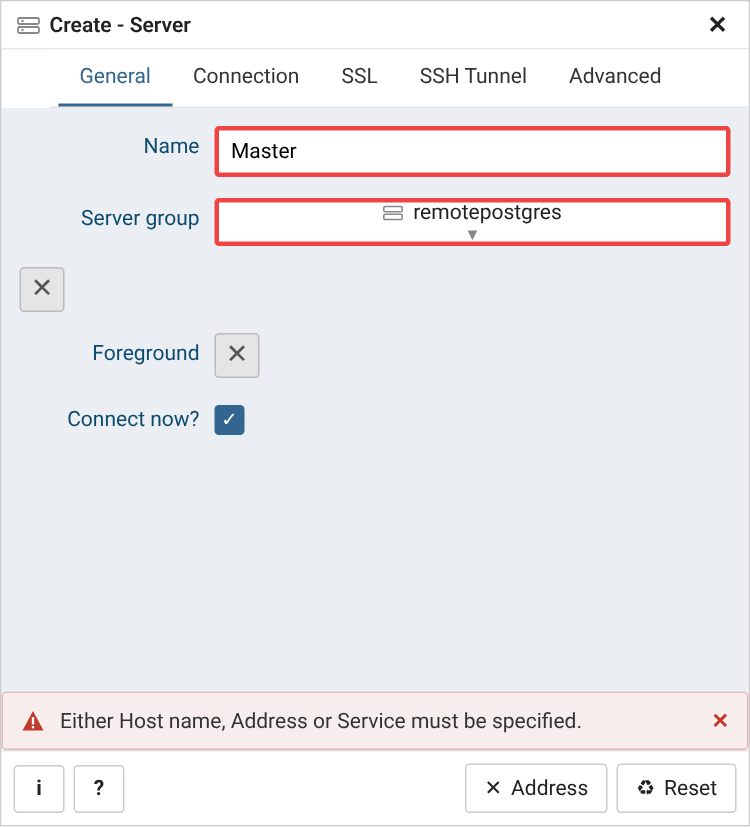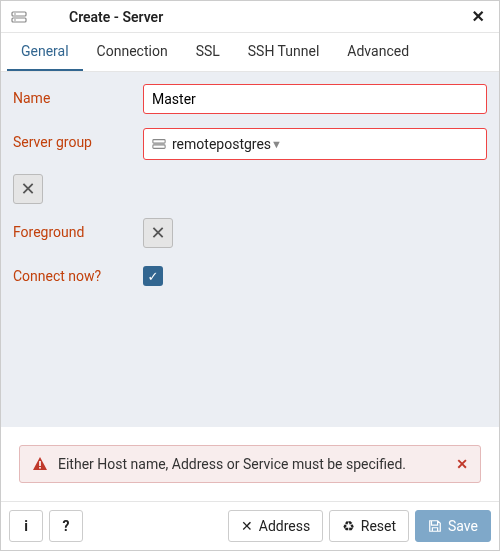--- a/index.html
+++ b/index.html
@@ -23,29 +23,30 @@
     align-items: center;
     padding: 6px 10px;
     border-bottom: 1px solid #e5e5e5;
     font-weight: 600;
     background: #fff;
   }
   .titlebar .title-icon {
     width: 16px; height: 16px; margin-right: 6px;
     display: inline-flex; align-items: center; justify-content: center;
   }
-  .titlebar .title { flex: 1; margin-left: 36px; }
+  .titlebar .title { flex: 1; }
   .titlebar .close {
     cursor: pointer; padding: 0 4px; font-weight: 700; font-size: 16px;
   }
   .tabs {
     display: flex;
     border-bottom: 1px solid #e5e5e5;
     background: #fff;
     padding: 0 6px;
+    margin-left: 32px;
   }
   .tab {
     padding: 10px 14px;
     cursor: pointer;
     color: #333;
     border-bottom: 2px solid transparent;
   }
   .tab.active {
     color: #326690;
     border-bottom: 2px solid #326690;
@@ -60,34 +61,35 @@
     overflow: auto;
   }
   .row {
     display: flex;
     align-items: flex-start;
     gap: 10px;
   }
   .row > .label {
     width: 120px;
     padding-top: 6px;
-    color: #c2410c;
+    color: #0c4a6e;
+    text-align: right;
   }
   .row > .control { flex: 1; }
   .text-input, .select, .textarea {
     width: 100%;
-    border: 1px solid #ef4444;
+    border: 3px solid #ef4444;
     border-radius: 3px;
     background: #fff;
     padding: 6px 8px;
     font: inherit;
   }
   .select {
-    display: flex; align-items: center; justify-content: flex-start;
-    height: 32px; cursor: pointer;
+    display: flex; align-items: center; justify-content: center;
+    height: 32px; cursor: pointer; flex-direction: column;
   }
   .select .sel-left { display: flex; align-items: center; gap: 6px; }
   .select .caret { color: #888; font-size: 11px; }
   .color-swatch {
     width: 30px; height: 30px;
     border: 1px solid #bbb;
     border-radius: 3px;
     background: #e5e5e5;
     display: inline-flex; align-items: center; justify-content: center;
     cursor: pointer;
@@ -98,21 +100,21 @@
     border-radius: 3px;
     background: #326690;
     display: inline-flex; align-items: center; justify-content: center;
     cursor: pointer; color: #fff; font-size: 13px;
     margin-top: 4px;
   }
   .textarea {
     height: 90px; resize: both;
   }
   .alert {
-    margin: 18px;
+    margin: 0;
     border: 1px solid #e4b9b9;
     background: #f8eded;
     color: #823d3d;
     border-radius: 3px;
     padding: 10px 12px;
     display: flex;
     align-items: center;
     gap: 10px;
   }
   .alert .alert-icon { color: #c0392b; }
@@ -247,23 +249,15 @@
     </button>
     <span class="spacer"></span>
     <button class="btn">
       <span>✕</span>
       <span>Address</span>
     </button>
     <button class="btn">
       <span>♻</span>
       <span>Reset</span>
     </button>
-    <button class="btn primary">
-      <span>
-        <svg width="14" height="14" viewBox="0 0 16 16">
-            <path d="M2 2h9l3 3v9H2z M4 2v5h7V2 M5 10h6v4H5z" fill="none" stroke="#fff" stroke-width="1.4"></path>
-          </svg>
-      </span>
-      <span>Save</span>
-    </button>
   </div>
 
 </div>
 
 </body></html>

